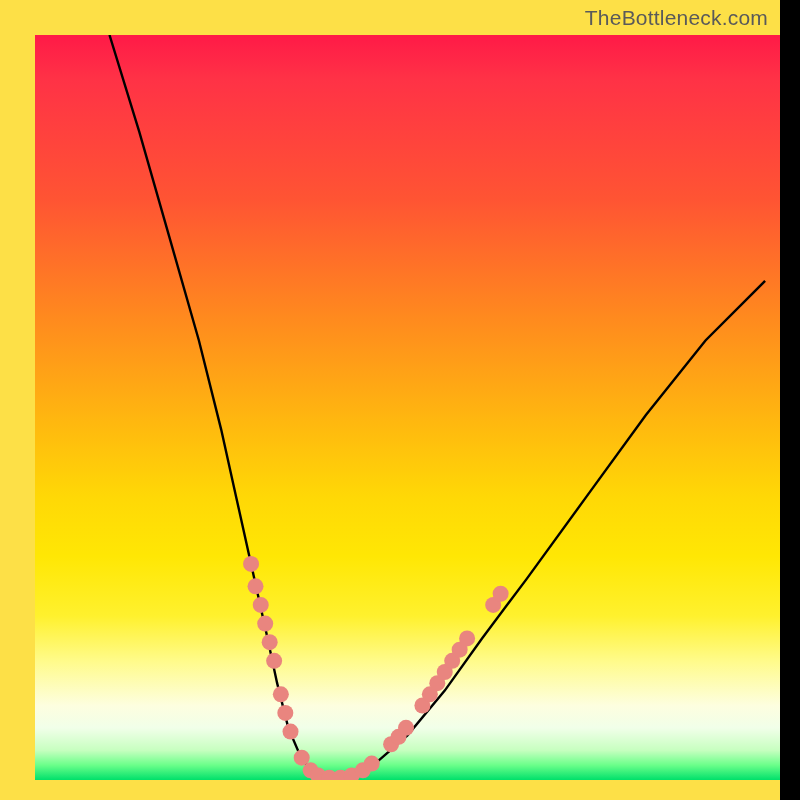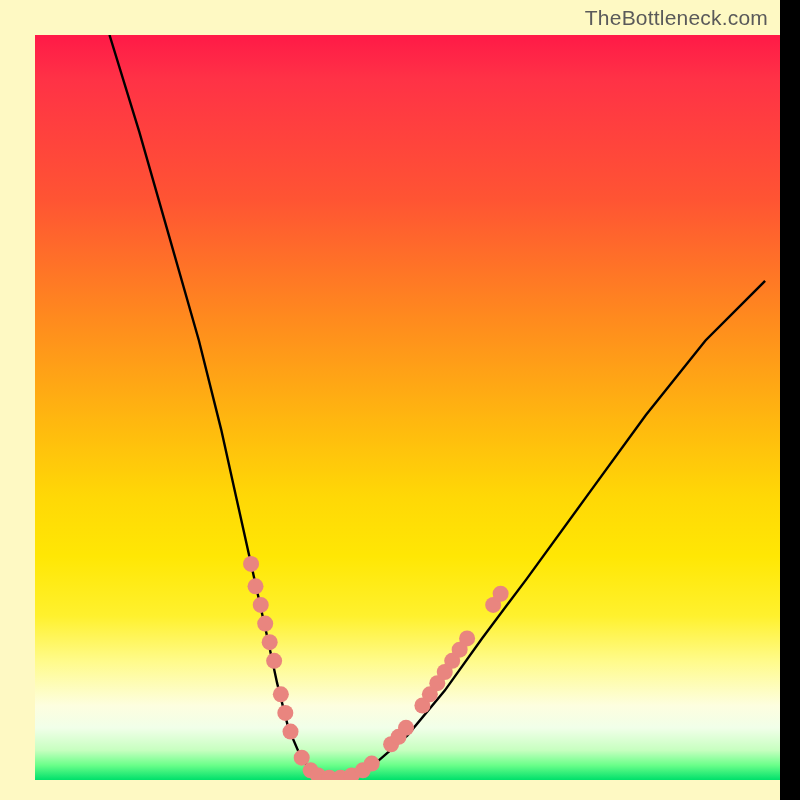--- a/index.html
+++ b/index.html
@@ -10,21 +10,21 @@
     background: #000;
     overflow: hidden;
     font-family: Arial, Helvetica, sans-serif;
   }
   .frame {
     position: absolute;
     left: 0;
     top: 0;
     width: 780px;
     height: 800px;
-    background: #fef9c3;
+    background: #fde047;
   }
   .plot-area {
     position: absolute;
     left: 35px;
     top: 35px;
     width: 745px;
     height: 745px;
     
     background: linear-gradient(
       to bottom,

